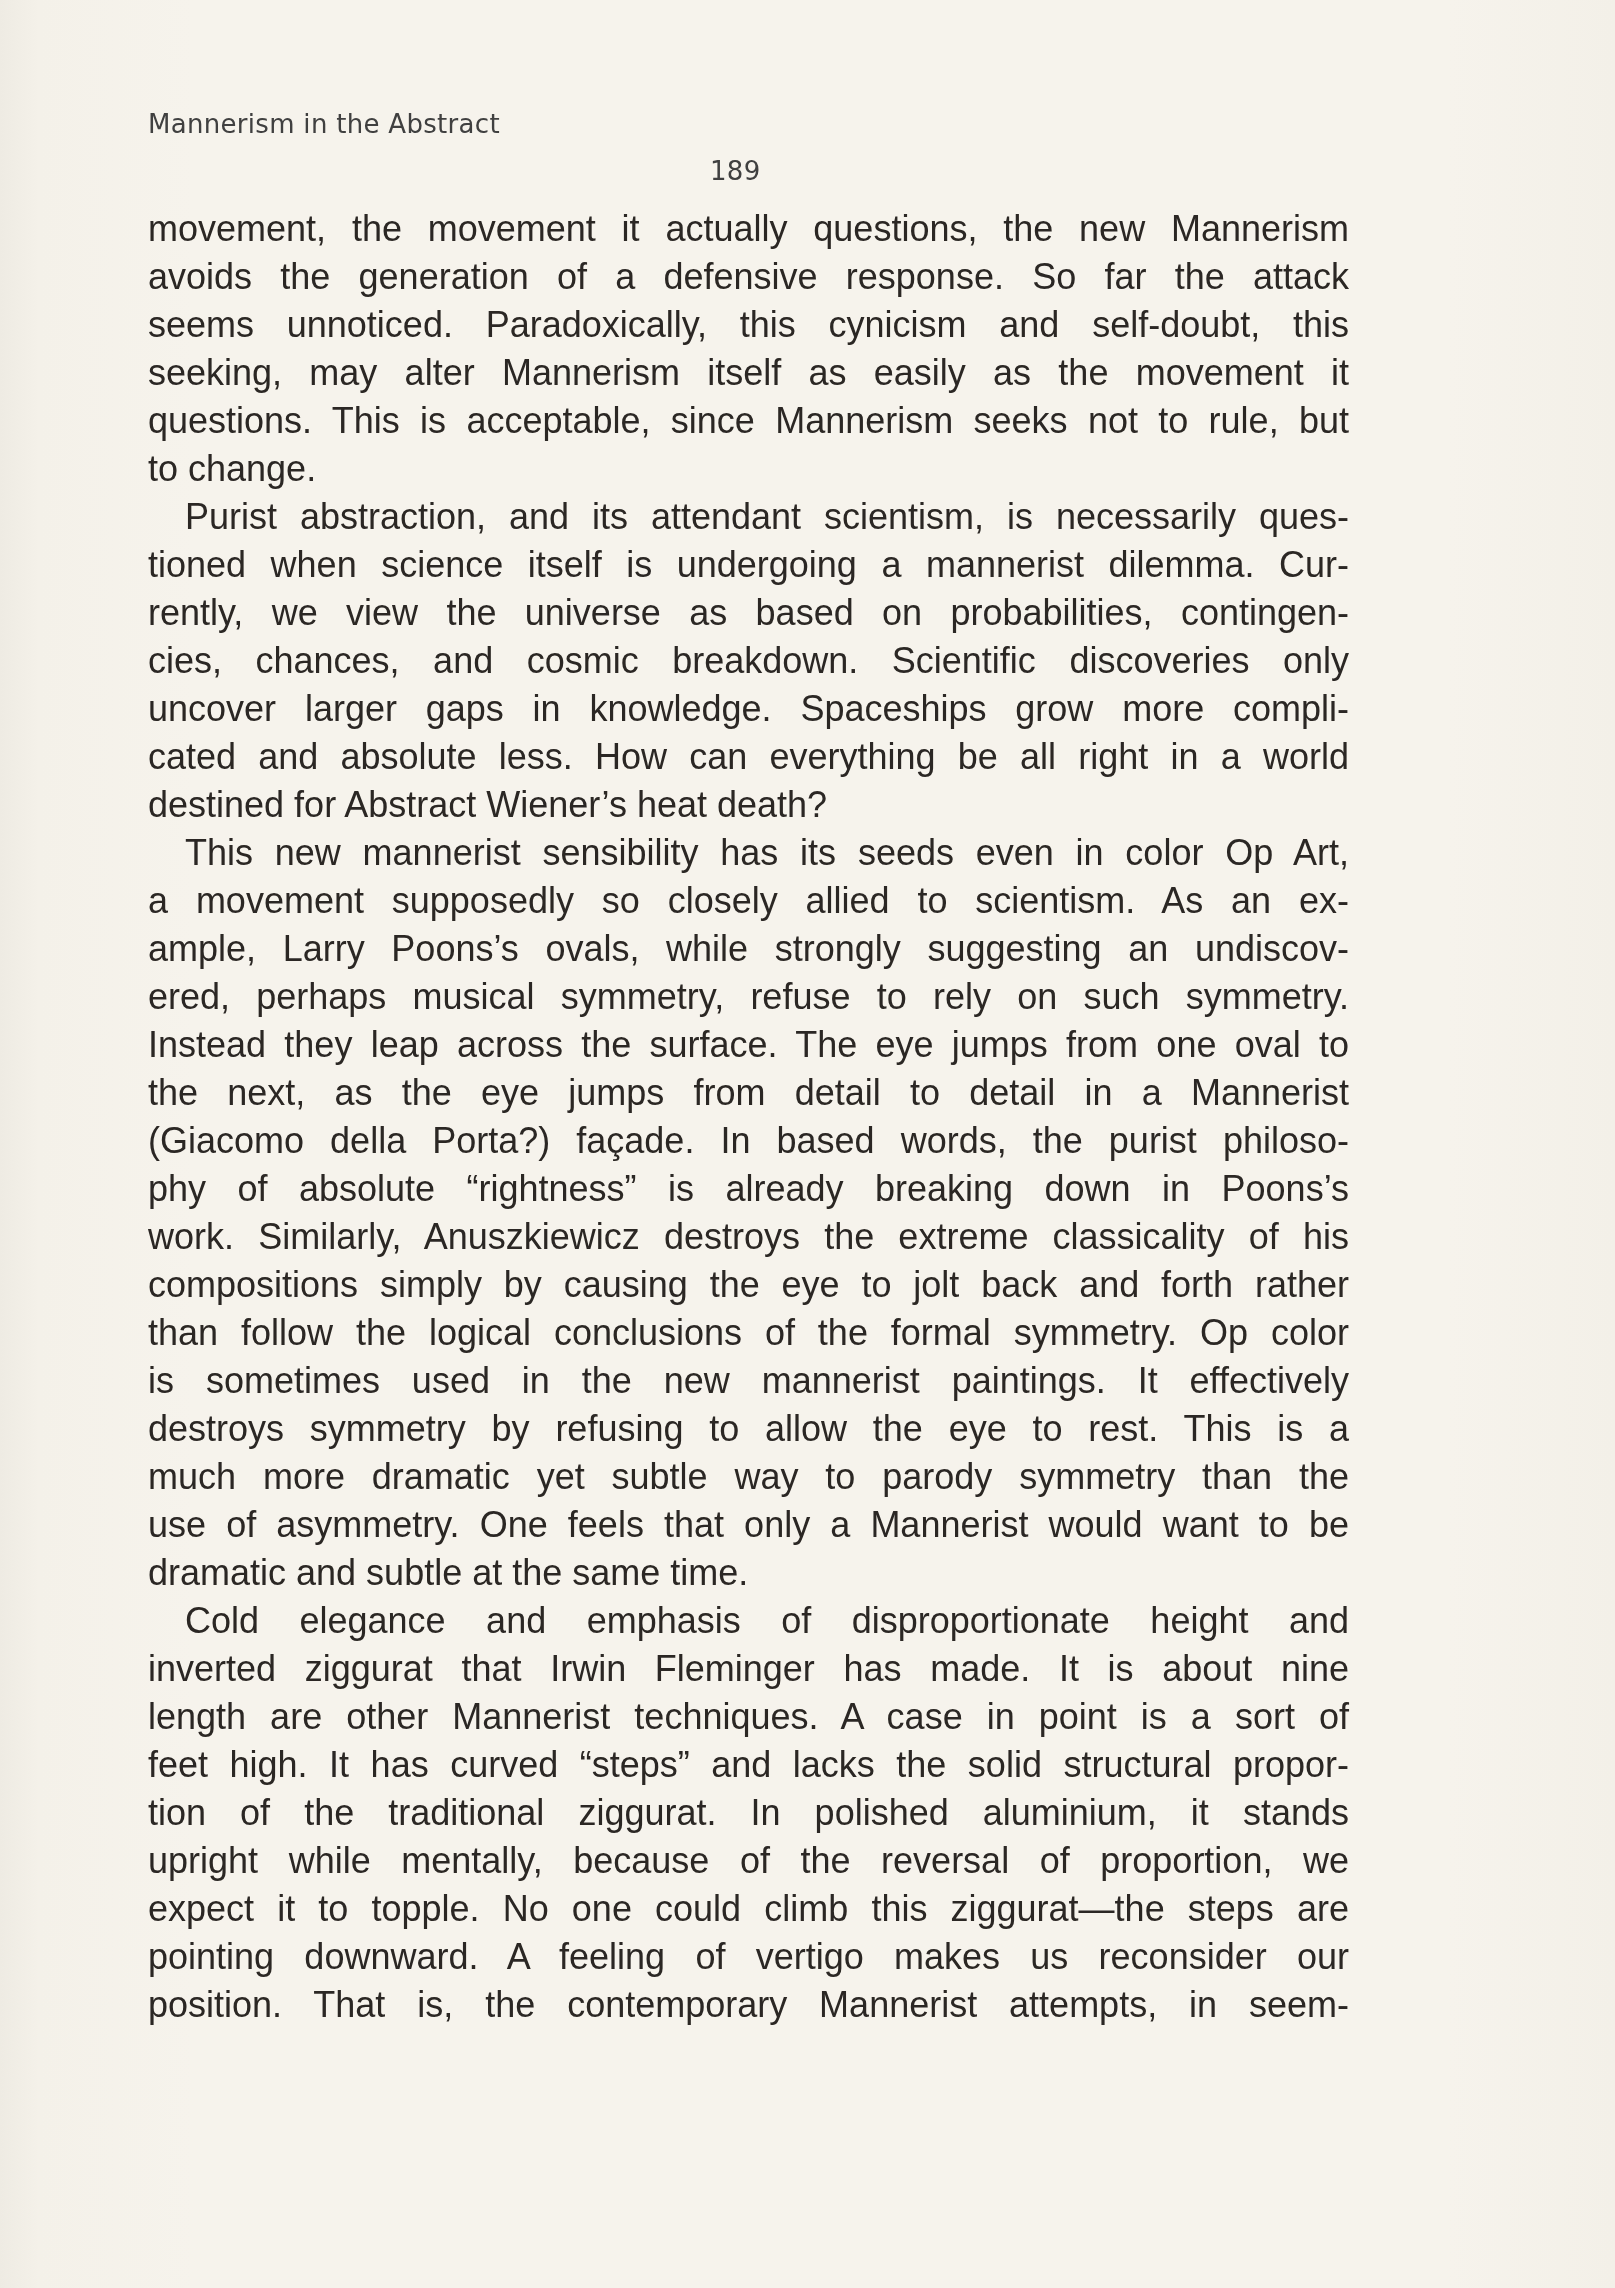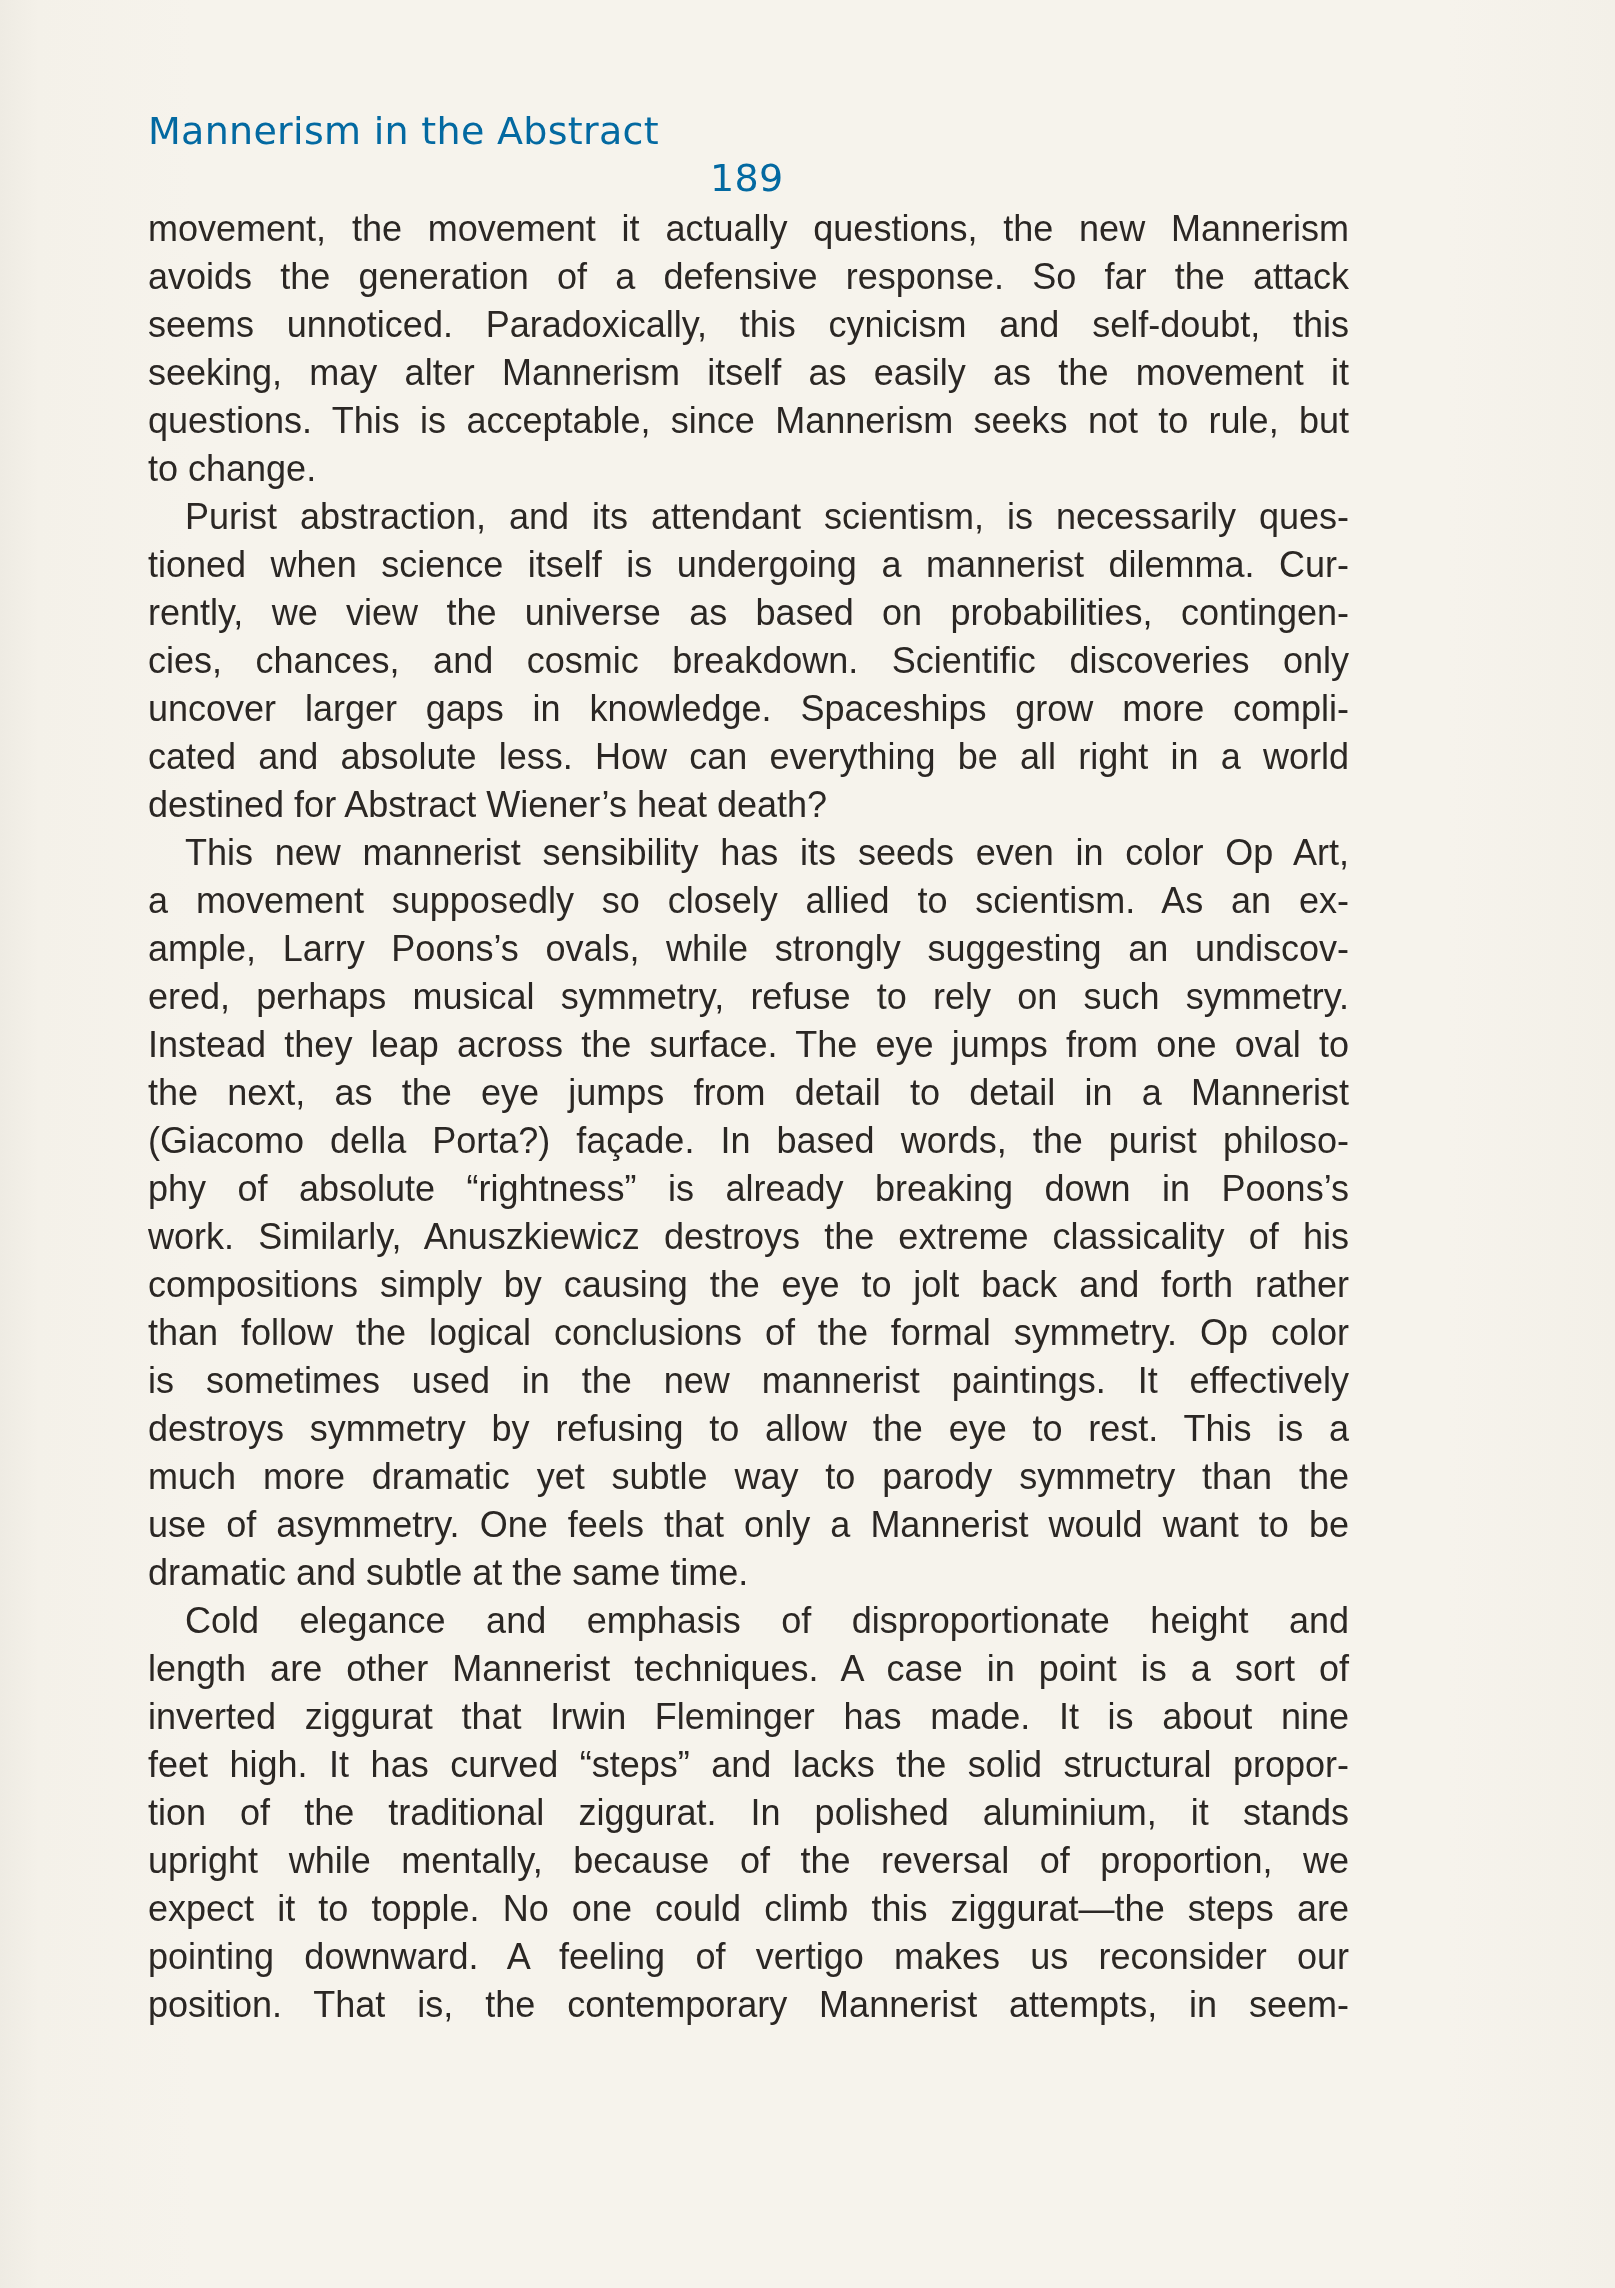--- a/index.html
+++ b/index.html
@@ -21,22 +21,22 @@
     width: 1615px;
     height: 2288px;
   }
   .running-head {
     position: absolute;
     left: 148px;
     top: 109px;
     width: 637px;
     height: 42px;
     font-family: "DejaVu Sans", sans-serif;
-    font-size: 38px;
-    color: #0369a1;
+    font-size: 26px;
+    color: #404040;
     letter-spacing: 0.3px;
   }
   .running-head .title {
     position: absolute;
     left: 0;
     top: 0;
     white-space: nowrap;
   }
   .running-head .folio {
     position: absolute;
@@ -110,22 +110,22 @@
         <span class="line">compositions simply by causing the eye to jolt back and forth rather</span>
         <span class="line">than follow the logical conclusions of the formal symmetry. Op color</span>
         <span class="line">is sometimes used in the new mannerist paintings. It effectively</span>
         <span class="line">destroys symmetry by refusing to allow the eye to rest. This is a</span>
         <span class="line">much more dramatic yet subtle way to parody symmetry than the</span>
         <span class="line">use of asymmetry. One feels that only a Mannerist would want to be</span>
         <span class="line last">dramatic and subtle at the same time.</span>
       </div>
       <div>
         <span class="line indent">Cold elegance and emphasis of disproportionate height and</span>
+        <span class="line">inverted ziggurat that Irwin Fleminger has made. It is about nine</span>
         <span class="line">length are other Mannerist techniques. A case in point is a sort of</span>
-        <span class="line">inverted ziggurat that Irwin Fleminger has made. It is about nine</span>
         <span class="line">feet high. It has curved “steps” and lacks the solid structural propor-</span>
         <span class="line">tion of the traditional ziggurat. In polished aluminium, it stands</span>
         <span class="line">upright while mentally, because of the reversal of proportion, we</span>
         <span class="line">expect it to topple. No one could climb this ziggurat—the steps are</span>
         <span class="line">pointing downward. A feeling of vertigo makes us reconsider our</span>
         <span class="line">position. That is, the contemporary Mannerist attempts, in seem-</span>
       </div>
     </div>
 </div>
 

